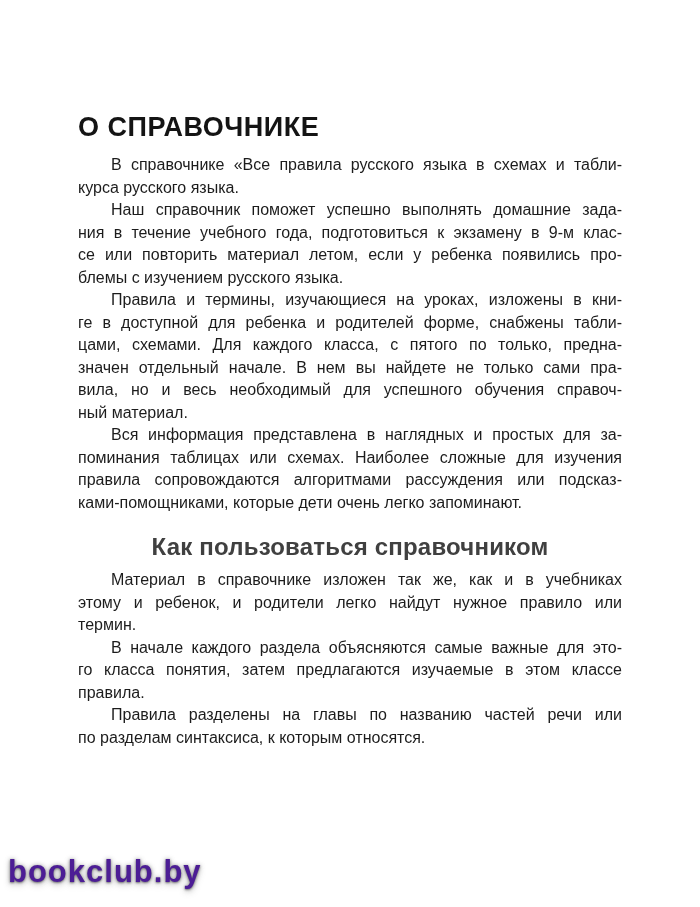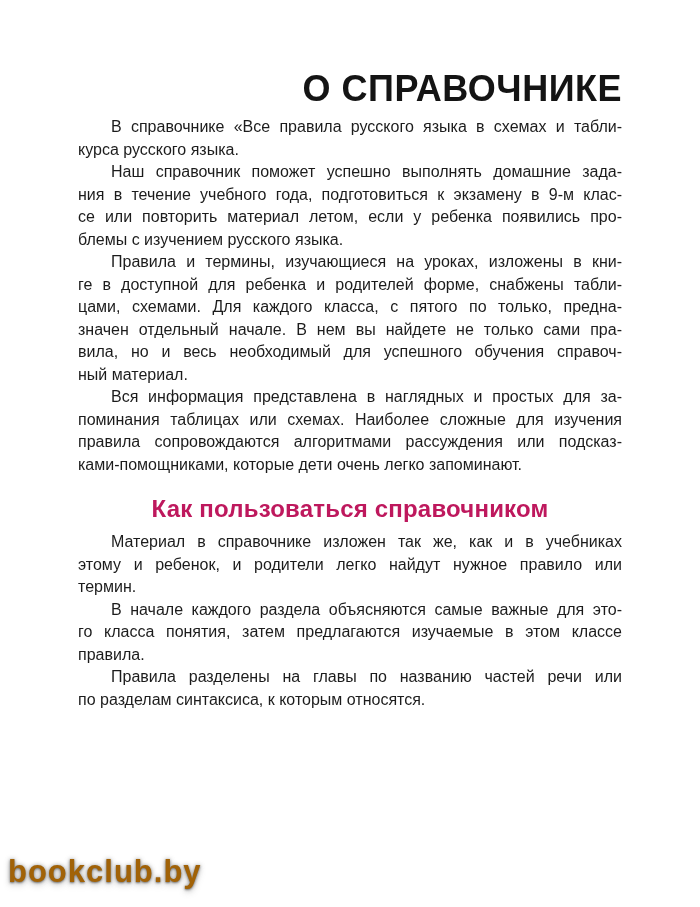--- a/index.html
+++ b/index.html
@@ -16,36 +16,36 @@
     color: #1c1c1c;
   }
   .page {
     position: absolute;
     inset: 0;
     padding: 0 78px;
     box-sizing: border-box;
     background: #ffffff;
   }
   .doc-title {
-    margin: 72px 0 0 0;
-    text-align: right;
-    font-size: 36px;
+    margin: 110px 0 0 0;
+    text-align: left;
+    font-size: 27px;
     line-height: 34px;
     font-weight: bold;
     letter-spacing: 0.5px;
     color: #141414;
   }
   .section-heading {
     margin: 20px 0 9px 0;
     text-align: center;
     font-size: 24px;
     line-height: 26px;
     font-weight: bold;
     letter-spacing: 0.2px;
-    color: #be185d;
+    color: #404040;
   }
   .body-text {
     margin-top: 10px;
     font-size: 16px;
     line-height: 22.5px;
   }
   .para {
     margin: 0;
   }
   .para .line {
@@ -61,21 +61,21 @@
     text-align-last: left;
     -moz-text-align-last: left;
   }
   .watermark {
     position: absolute;
     left: 8px;
     top: 854px;
     font-size: 31px;
     font-weight: bold;
     letter-spacing: 1px;
-    color: #a16207;
+    color: #4c1d95;
     text-shadow:
       0 1px 2px rgba(110,110,110,0.85),
       0 0 4px rgba(130,130,130,0.65),
       0 3px 6px rgba(140,140,140,0.45);
     user-select: none;
   }
 </style>
 </head>
 <body>
 

